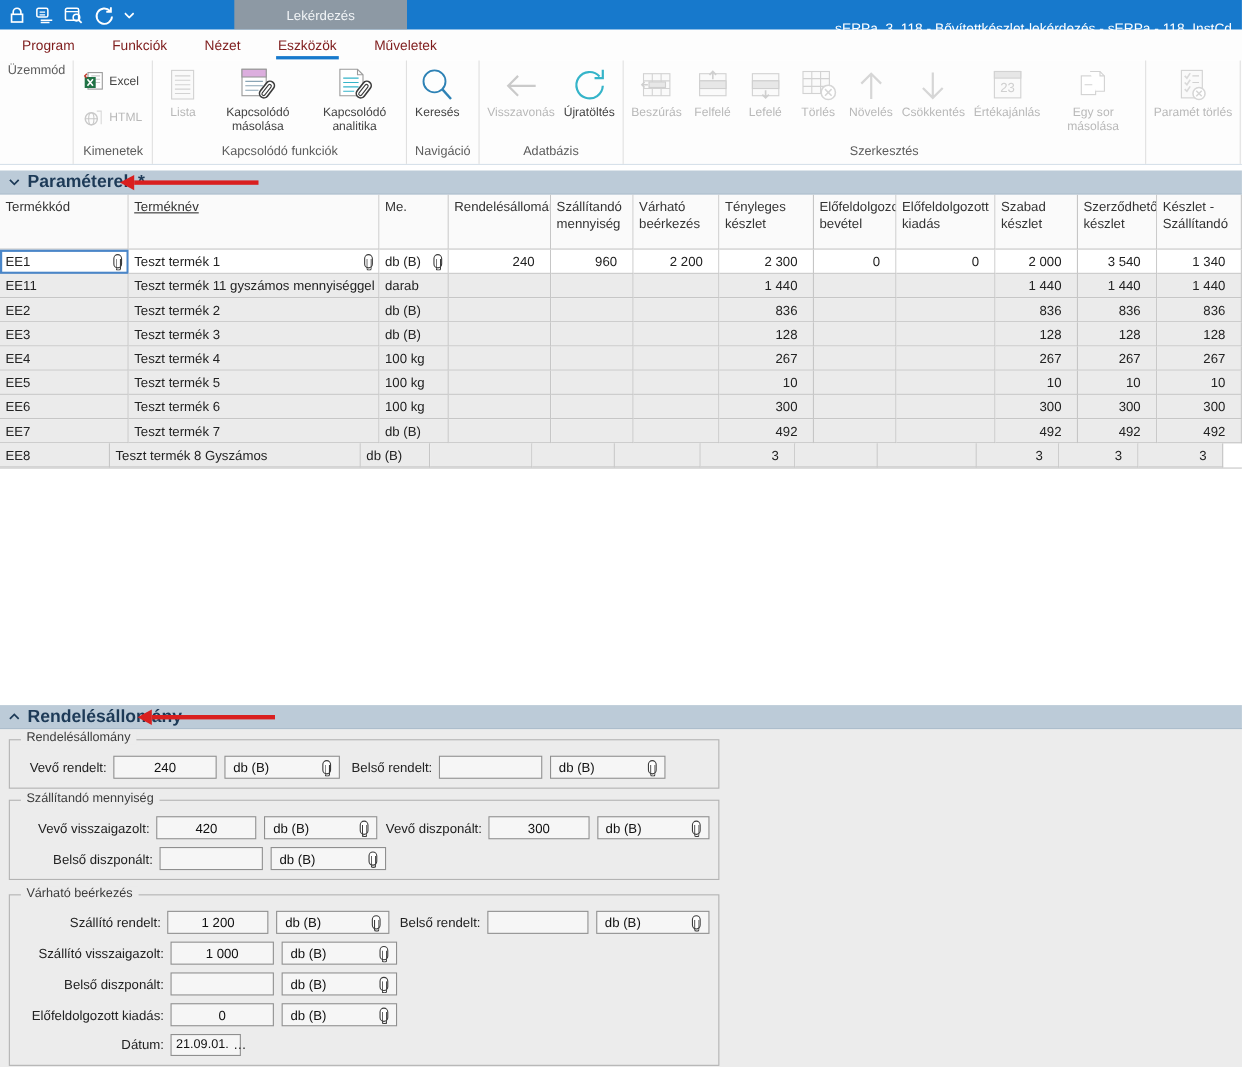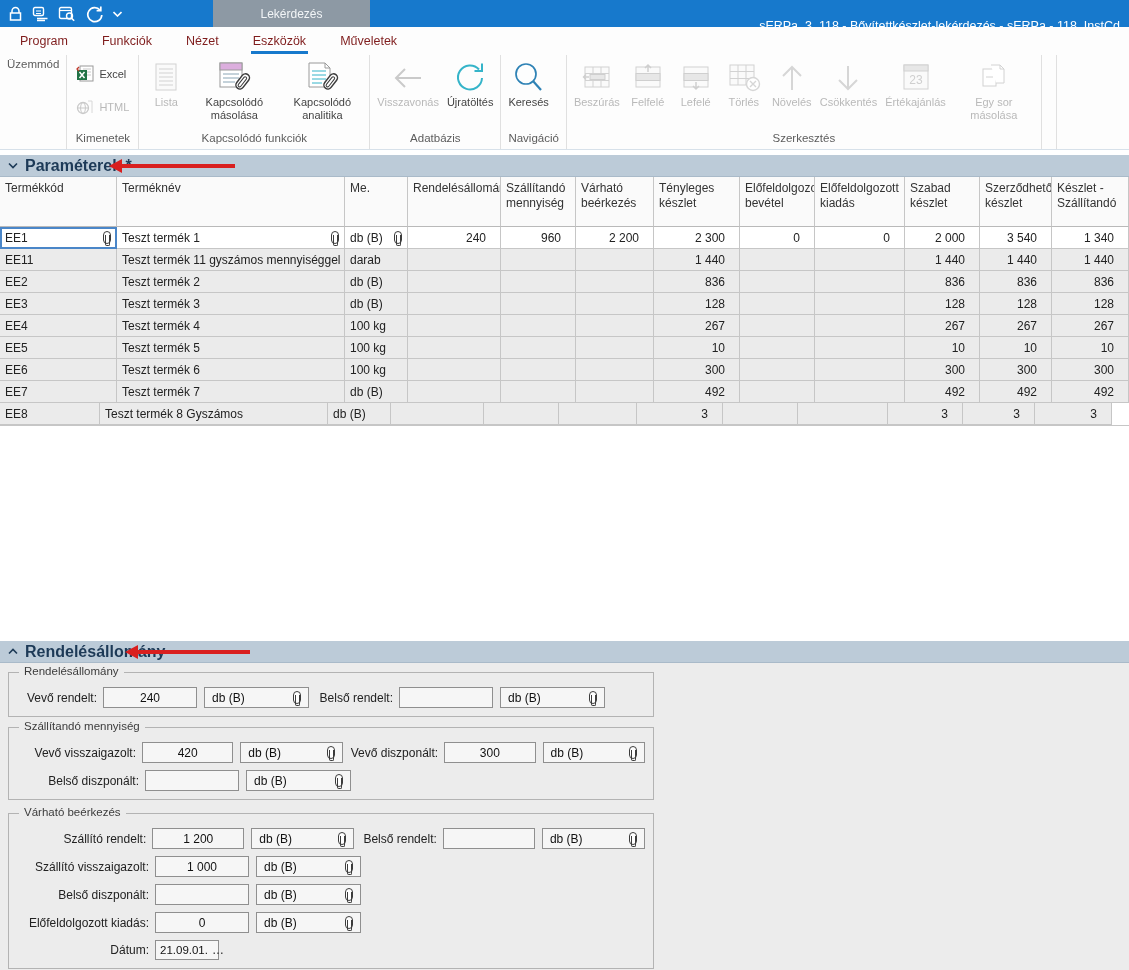--- a/index.html
+++ b/index.html
@@ -188,53 +188,53 @@
               <rect x="25.5" y="15" width="3" height="12" rx="1.5" fill="none" stroke="#3c3c3c" transform="rotate(38 27 20)"></rect>
             </svg>
           </span>
           <div class="rlb">Kapcsolódó analitika</div>
         </div>
       </div>
       <div class="rib-grouplabel">Kapcsolódó funkciók</div>
     </div>
     <div class="rib-group">
       <div class="rib-buttons">
+        <div class="rib-btn">
+          <span class="ric">
+            <svg width="36" height="36" viewBox="0 0 36 36">
+              <circle cx="15" cy="14" r="10" fill="#fdfefe" stroke="#2e82b5" stroke-width="1.7"></circle>
+              <path d="M22 21l8 9" stroke="#2e82b5" stroke-width="2.2"></path>
+            </svg>
+          </span>
+          <div class="rlb">Keresés</div>
+        </div>
+      </div>
+      <div class="rib-grouplabel">Navigáció</div>
+    </div>
+    <div class="rib-group">
+      <div class="rib-buttons">
         <div class="rib-btn disabled">
           <span class="ric">
             <svg width="36" height="34" viewBox="0 0 36 34">
               <path d="M31 17H7M15 8l-9 9 9 9" fill="none" stroke="#cacaca" stroke-width="2"></path>
             </svg>
           </span>
           <div class="rlb">Visszavonás</div>
         </div>
         <div class="rib-btn">
           <span class="ric">
             <svg width="36" height="36" viewBox="0 0 36 36">
               <path d="M27 9.5A12 12 0 1 0 30 18" fill="none" stroke="#35b4c9" stroke-width="2"></path>
               <path d="M30 3.5v7.5h-7.5" fill="none" stroke="#35b4c9" stroke-width="2"></path>
             </svg>
           </span>
           <div class="rlb">Újratöltés</div>
         </div>
       </div>
       <div class="rib-grouplabel">Adatbázis</div>
-    </div>
-    <div class="rib-group">
-      <div class="rib-buttons">
-        <div class="rib-btn">
-          <span class="ric">
-            <svg width="36" height="36" viewBox="0 0 36 36">
-              <circle cx="15" cy="14" r="10" fill="#fdfefe" stroke="#2e82b5" stroke-width="1.7"></circle>
-              <path d="M22 21l8 9" stroke="#2e82b5" stroke-width="2.2"></path>
-            </svg>
-          </span>
-          <div class="rlb">Keresés</div>
-        </div>
-      </div>
-      <div class="rib-grouplabel">Navigáció</div>
     </div>
     <div class="rib-group">
       <div class="rib-buttons">
         <div class="rib-btn disabled">
           <span class="ric">
             <svg width="36" height="34" viewBox="0 0 36 34">
               <rect x="6" y="6" width="24" height="20" fill="#fafafa" stroke="#d2d2d2"></rect>
               <path d="M6 12.5h24M6 19.5h24M14 6v20M22 6v20" stroke="#d2d2d2"></path>
               <rect x="11" y="13.5" width="15" height="5" fill="#e7e7e7" stroke="#cfcfcf"></rect>
               <path d="M10 16h-5M7 13.5L4.5 16 7 18.5" fill="none" stroke="#cfcfcf" stroke-width="1.4"></path>
@@ -309,36 +309,50 @@
               <path d="M24 4v4h4" fill="none" stroke="#d2d2d2"></path>
               <path d="M10 16h7" stroke="#d2d2d2"></path>
             </svg>
           </span>
           <div class="rlb">Egy sor másolása</div>
         </div>
       </div>
       <div class="rib-grouplabel">Szerkesztés</div>
     </div>
     <div class="rib-group">
+      <div class="rib-buttons">
+        <div class="rib-btn disabled">
+          <span class="ric">
+            <svg width="34" height="34" viewBox="0 0 34 34">
+              <rect x="6" y="3" width="19" height="25" fill="#fafafa" stroke="#d2d2d2"></rect>
+              <path d="M9 8l2 2 3-4.5M9 14l2 2 3-4.5M9 20l2 2 3-4.5" fill="none" stroke="#d9d9d9" stroke-width="1.5"></path>
+              <path d="M16 8h6M16 14h6" stroke="#d2d2d2"></path>
+              <circle cx="22" cy="24" r="5.5" fill="#fff" stroke="#d6d6d6" stroke-width="1.4"></circle>
+              <path d="M19.5 21.5l5 5M24.5 21.5l-5 5" stroke="#d6d6d6" stroke-width="1.4"></path>
+            </svg>
+          </span>
+          <div class="rlb">Paramét törlés</div>
+        </div>
+      </div>
       <div class="rib-grouplabel"></div>
     </div>
   </div>
 
 <div class="sect" style="top:155px;">
   <svg width="10" height="7" viewBox="0 0 10 7">
       <path d="M1 1.5l4 4 4-4" fill="none" stroke="#1d3a57" stroke-width="1.6"></path>
     </svg>
   <span class="stitle">Paraméterek *</span>
   <span class="red-arrow" style="left:122px; width:113px;"></span>
 </div>
 
 <div class="grid" id="grid">
     <div class="g-row g-head">
       <div class="g-cell" style="width: 117px;">Termékkód</div>
-      <div class="g-cell" style="width: 228px;">Terméknév</div>
+      <div class="g-cell" style="width: 228px; text-decoration: underline;">Terméknév</div>
       <div class="g-cell" style="width: 63px;">Me.</div>
       <div class="g-cell" style="width: 93px;">Rendelésállomár</div>
       <div class="g-cell" style="width: 75px;">Szállítandó mennyiség</div>
       <div class="g-cell" style="width: 78px;">Várható beérkezés</div>
       <div class="g-cell" style="width: 86px;">Tényleges készlet</div>
       <div class="g-cell" style="width: 75px;">Előfeldolgozott bevétel</div>
       <div class="g-cell" style="width: 90px;">Előfeldolgozott kiadás</div>
       <div class="g-cell" style="width: 75px;">Szabad készlet</div>
       <div class="g-cell" style="width: 72px;">Szerződhető készlet</div>
       <div class="g-cell" style="width: 77px;">Készlet - Szállítandó</div>

